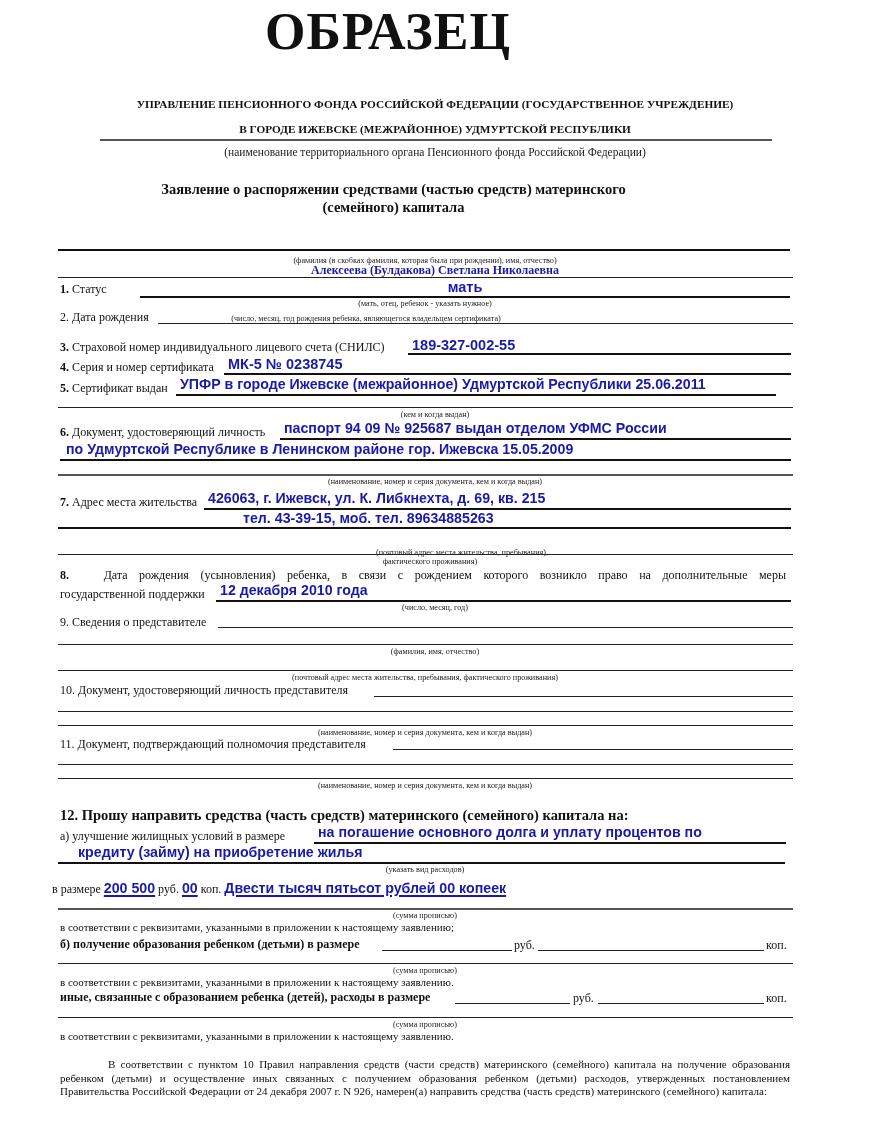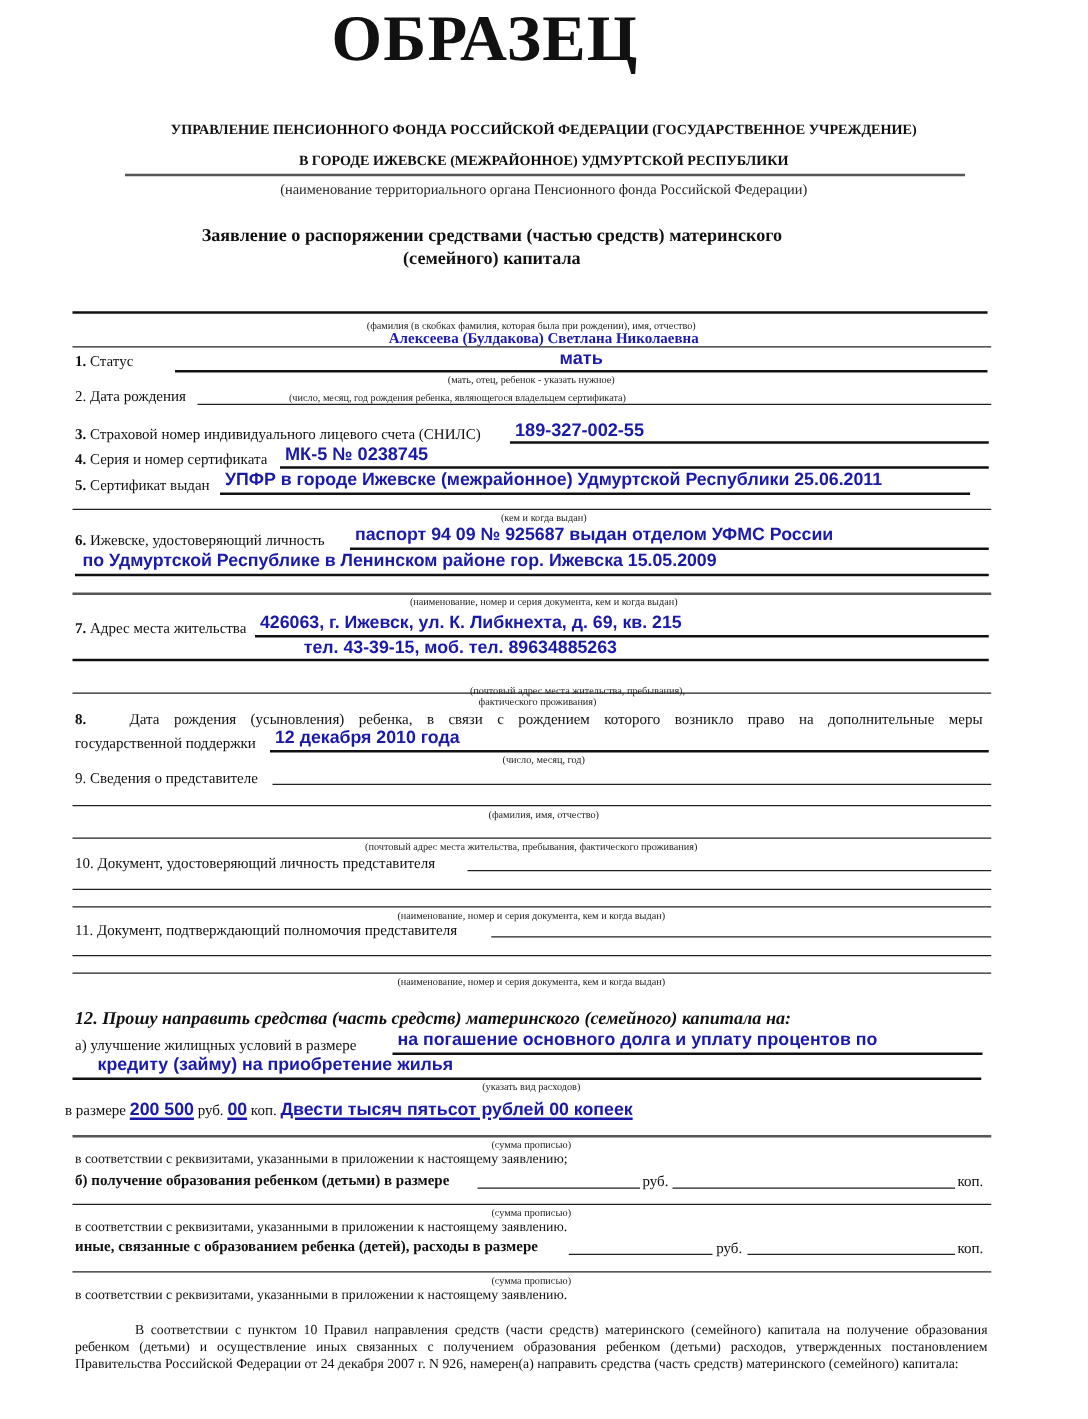--- a/index.html
+++ b/index.html
@@ -55,21 +55,21 @@
 <div class="abs lbl" style="left:60px; top:360px;"><b>4.</b> <span>Серия и номер сертификата</span></div>
 <div class="abs val sans" style="left:228px; top:356px;">МК-5 № 0238745</div>
 <div class="hline thick" style="left:224px; width:567px; top:373px;"></div>
 
 <div class="abs lbl" style="left:60px; top:381px;"><b>5.</b> <span>Сертификат выдан</span></div>
 <div class="abs val sans" style="left:180px; top:376px; font-size:14.2px;">УПФР в городе Ижевске (межрайонное) Удмуртской Республики 25.06.2011</div>
 <div class="hline thick" style="left:176px; width:600px; top:394px;"></div>
 <div class="hline" style="left:58px; width:735px; top:407px;"></div>
 <div class="abs hint" style="left:0; width:870px; top:410px;">(кем и когда выдан)</div>
 
-<div class="abs lbl" style="left:60px; top:425px;"><b>6.</b> <span>Ижевске, удостоверяющий  личность</span></div>
+<div class="abs lbl" style="left:60px; top:425px;"><b>6.</b> <span>Документ, удостоверяющий  личность</span></div>
 <div class="abs val sans" style="left:284px; top:420px; font-size:14.2px;">паспорт 94 09 № 925687 выдан отделом УФМС России</div>
 <div class="hline thick" style="left:280px; width:511px; top:438px;"></div>
 <div class="abs val sans" style="left:66px; top:441px; font-size:14.2px;">по Удмуртской Республике в Ленинском районе гор. Ижевска 15.05.2009</div>
 <div class="hline thick" style="left:60px; width:731px; top:459px;"></div>
 <div class="hline gray" style="left:58px; width:735px; top:474px;"></div>
 <div class="abs hint" style="left:0; width:870px; top:477px;">(наименование, номер и серия документа, кем и когда выдан)</div>
 
 <div class="abs lbl" style="left:60px; top:495px;"><b>7.</b> <span>Адрес места жительства</span></div>
 <div class="abs val sans" style="left:208px; top:490px; font-size:14.2px;">426063, г. Ижевск, ул. К. Либкнехта, д. 69, кв. 215</div>
 <div class="hline thick" style="left:204px; width:587px; top:508px;"></div>
@@ -97,21 +97,21 @@
 <div class="hline" style="left:58px; width:735px; top:711px;"></div>
 <div class="hline" style="left:58px; width:735px; top:725px;"></div>
 <div class="abs hint" style="left:0; width:850px; top:728px;">(наименование, номер и серия документа, кем и когда выдан)</div>
 
 <div class="abs lbl" style="left:60px; top:737px;">11. Документ, подтверждающий  полномочия представителя</div>
 <div class="hline" style="left:393px; width:400px; top:749px;"></div>
 <div class="hline" style="left:58px; width:735px; top:764px;"></div>
 <div class="hline" style="left:58px; width:735px; top:778px;"></div>
 <div class="abs hint" style="left:0; width:850px; top:781px;">(наименование, номер и серия документа, кем и когда выдан)</div>
 
-<div class="abs" style="left:60px; top:807px; font-size:14.5px; font-weight:bold; white-space:nowrap;font-style:italic;">12. Прошу направить средства (часть средств) материнского (семейного) капитала на:</div>
+<div class="abs" style="left:60px; top:807px; font-size:14.5px; font-weight:bold; white-space:nowrap;">12. Прошу направить средства (часть средств) материнского (семейного) капитала на:</div>
 
 <div class="abs lbl" style="left:60px; top:829px;">а) улучшение жилищных  условий в размере</div>
 <div class="abs val sans" style="left:318px; top:824px; font-size:14.2px;">на погашение основного долга и уплату процентов по</div>
 <div class="hline thick" style="left:314px; width:472px; top:842px;"></div>
 <div class="abs val sans" style="left:78px; top:844px; font-size:14.2px;">кредиту (займу) на приобретение жилья</div>
 <div class="hline thick" style="left:58px; width:727px; top:862px;"></div>
 <div class="abs hint" style="left:0; width:850px; top:865px;">(указать вид расходов)</div>
 
 <div class="abs lbl" style="left:52px; top:880px;">
   <span>в размере</span>

